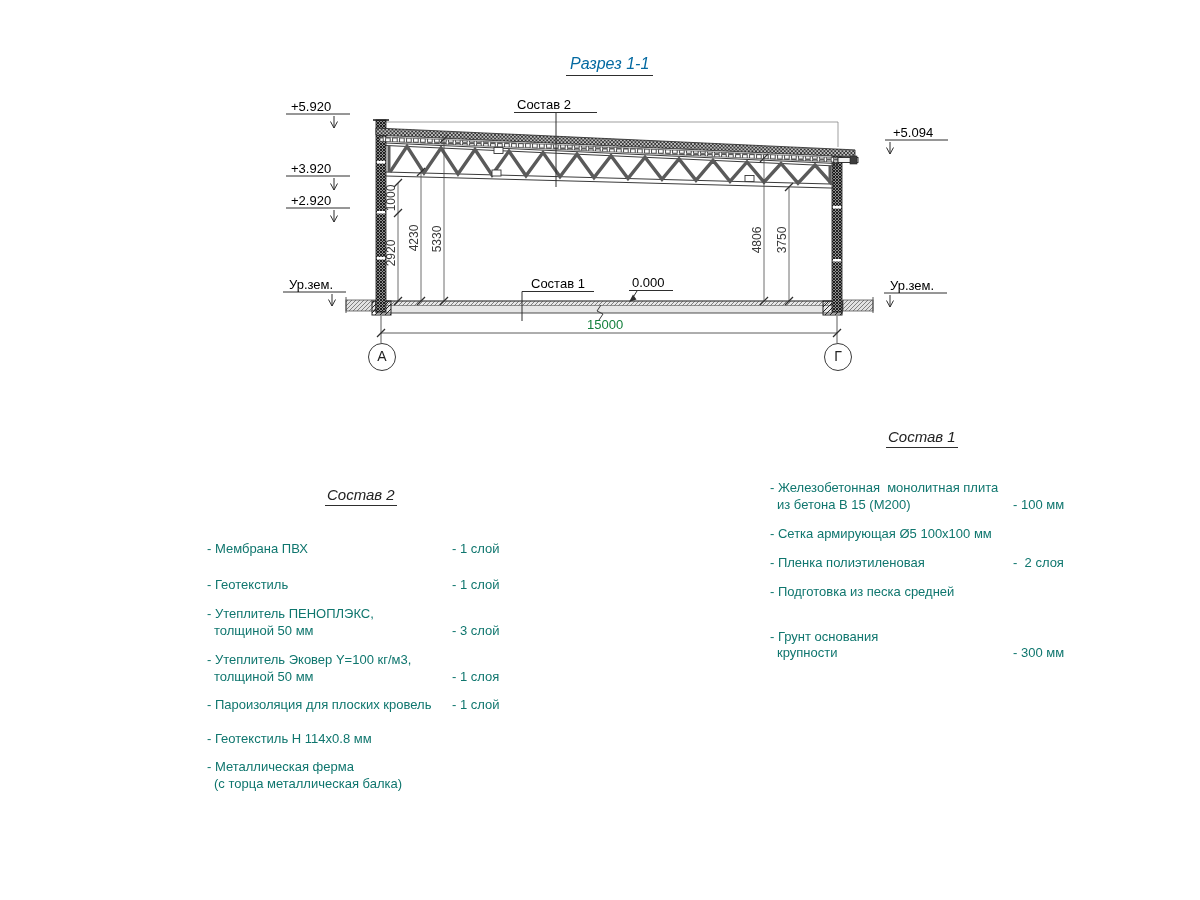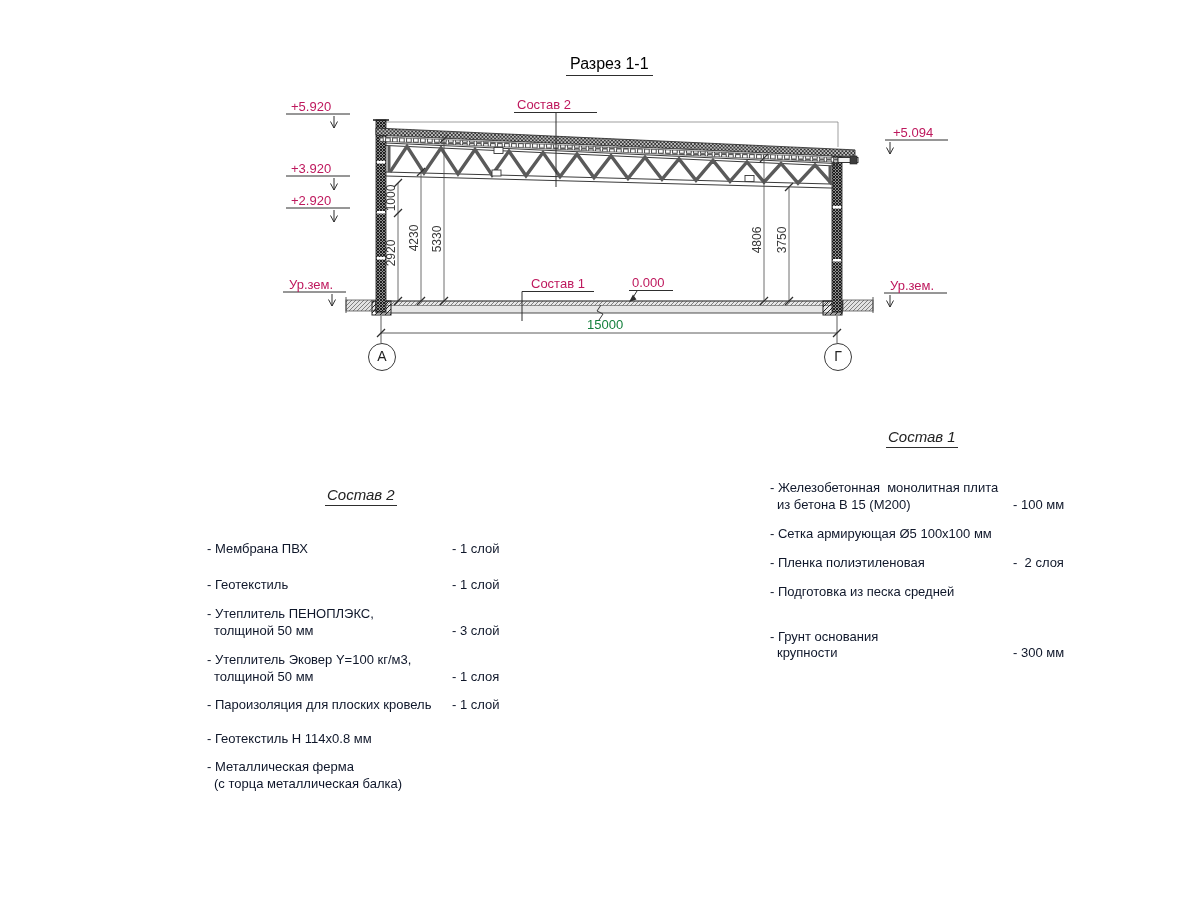--- a/index.html
+++ b/index.html
@@ -1,30 +1,30 @@
 <!DOCTYPE html>
 <html><head>
 <meta charset="utf-8">
 <style>
   html,body{margin:0;padding:0;background:#fff;}
   .canvas{position:relative;width:1200px;height:900px;background:#ffffff;overflow:hidden;
           font-family:"Liberation Sans",sans-serif;color:#2e2e2e;}
   .abs{position:absolute;}
   svg{position:absolute;left:0;top:0;}
-  .lbl{position:absolute;font-size:13px;color:#be185d;white-space:nowrap;}
+  .lbl{position:absolute;font-size:13px;color:#000000;white-space:nowrap;}
   .dimv{position:absolute;font-size:12px;color:#3a3a3a;white-space:nowrap;
         transform:translate(-50%,-50%) rotate(-90deg);}
   .dimh{position:absolute;font-size:13px;color:#15803d;white-space:nowrap;}
-  .title{position:absolute;font-size:16px;display:inline-block;
-         border-bottom:1.3px solid #2e2e2e;padding:0 4px 2px 4px;color:#000000;}
+  .title{position:absolute;font-size:16px;font-style:italic;display:inline-block;
+         border-bottom:1.3px solid #2e2e2e;padding:0 4px 2px 4px;color:#0369a1;}
   .listhead{position:absolute;font-size:15px;font-style:italic;display:inline-block;
             border-bottom:1.2px solid #2e2e2e;padding:0 2px 2px 2px;color:#222;}
   .axis{position:absolute;width:26px;height:26px;border:1.3px solid #3a3a3a;border-radius:50%;
         background:#fff;text-align:center;line-height:25px;font-size:14px;color:#222;}
-  .mlist{position:absolute;font-size:13px;line-height:17px;color:#0f172a;}
+  .mlist{position:absolute;font-size:13px;line-height:17px;color:#0f766e;}
   .mrow{position:absolute;left:0;}
   .mrow span{white-space:pre;}
   .qty{position:absolute;bottom:0;white-space:pre;}
   .q2{left:245px;}
   .q1{left:243px;}
 </style>
 </head>
 <body>
 
 <div class="canvas">

